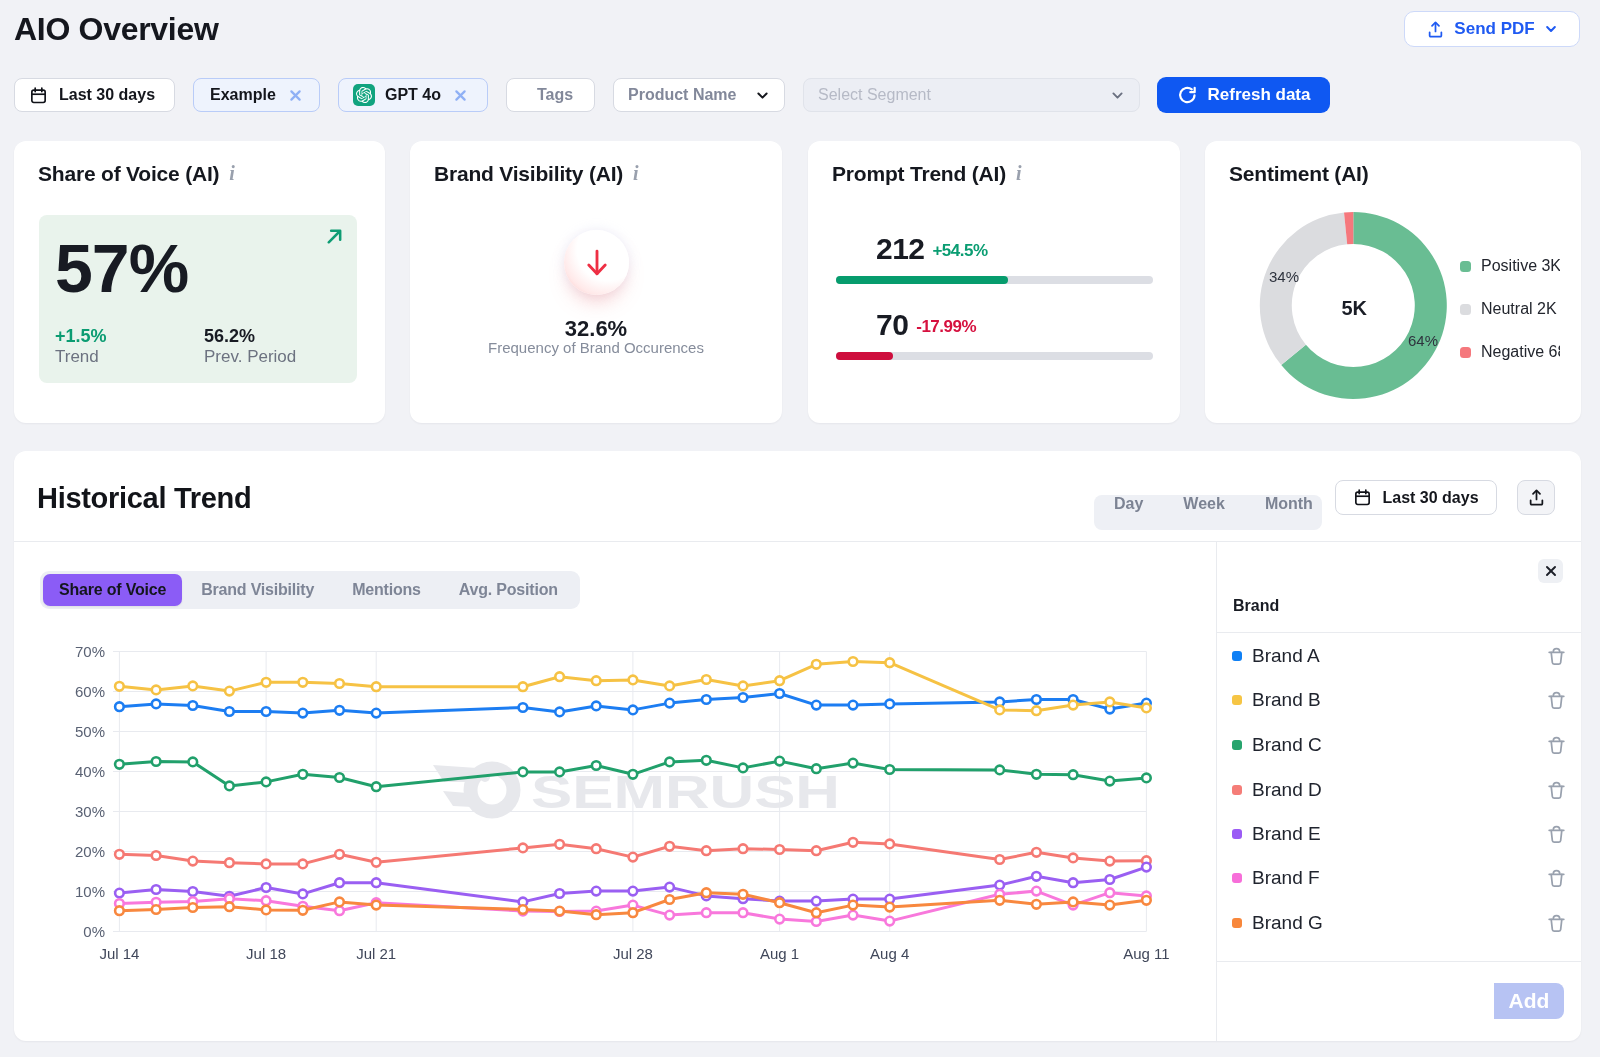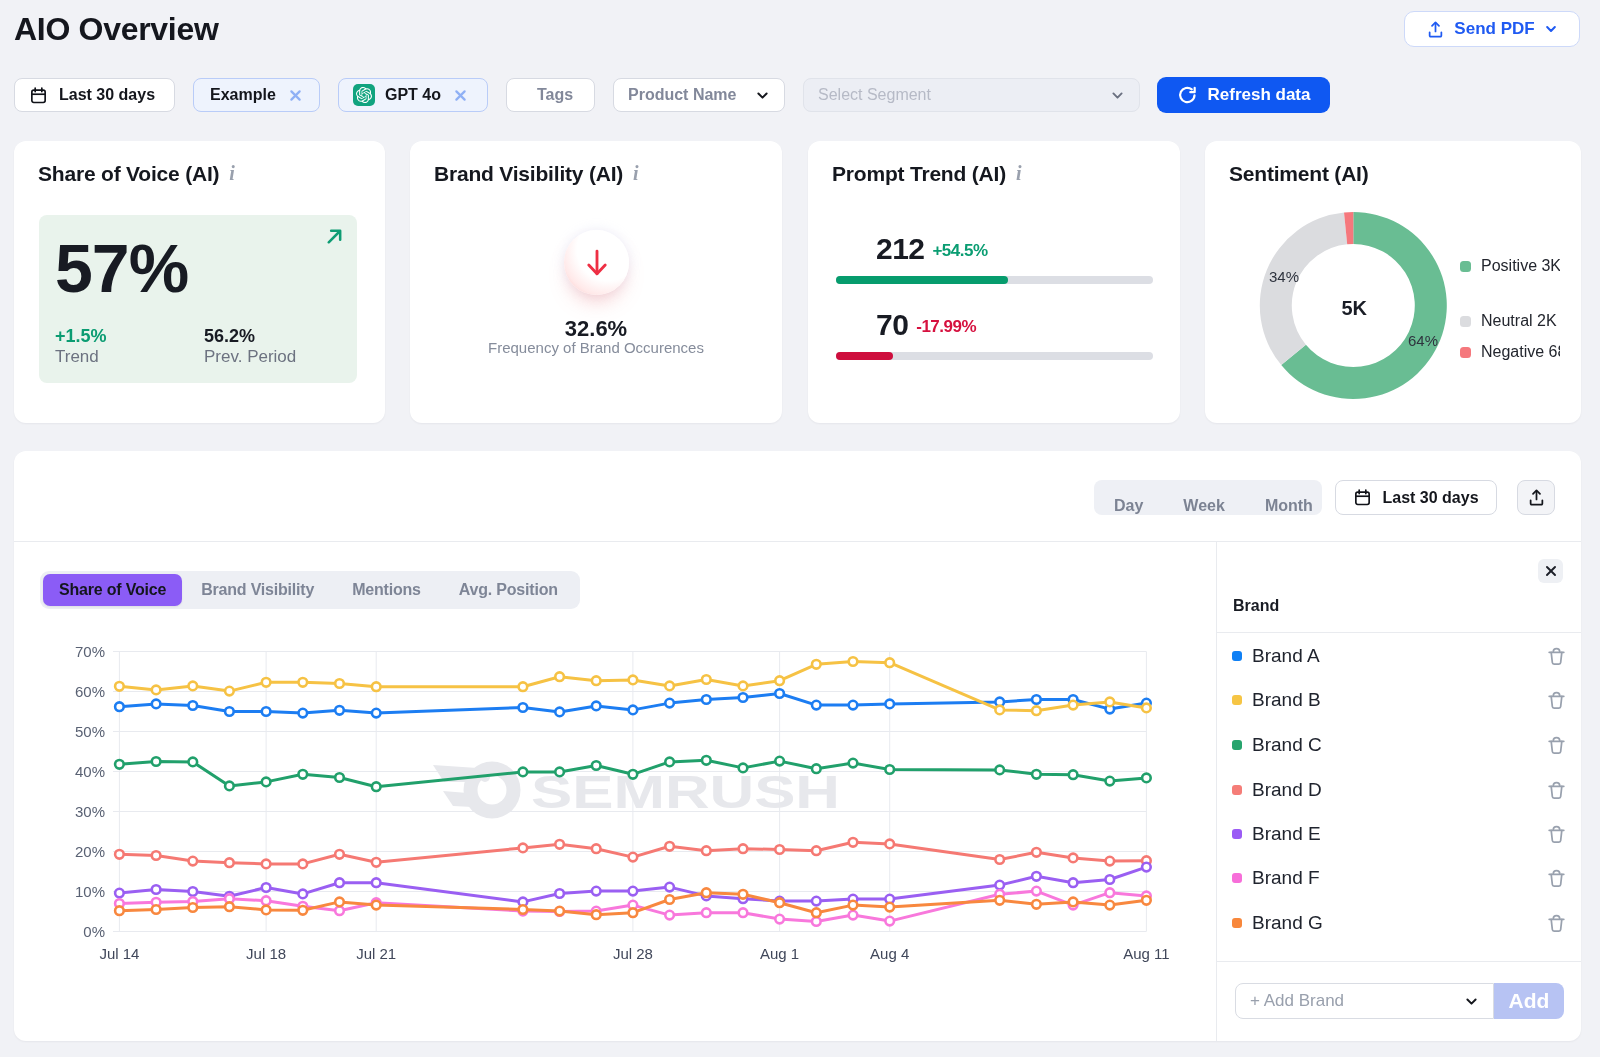--- a/index.html
+++ b/index.html
@@ -21,21 +21,21 @@
 .col-lab { font-size:17px; color:#6c7280; margin-top:0px; }
 .circle-icon { position:absolute; left:154px; top:89px; width:65px; height:65px; border-radius:50%; background:radial-gradient(100% 100% at 68% 30%, #fff 48%, #ffe9e9 72%, #f5b5b5 100%); box-shadow:0 12px 20px -6px rgba(238,130,130,.38), 0 0 12px rgba(185,195,235,.28); display:flex; align-items:center; justify-content:center; }
 .pt-num { position:absolute; font-size:30px; font-weight:bold; color:#181b23; letter-spacing:-.5px;margin-left:40px; }
 .pt-delta { font-size:17px; font-weight:bold; position:relative; top:-3px; }
 .bar { position:absolute; left:28px; width:317px; height:8px; border-radius:4px; background:#dcdee4; }
 .bar > span { position:absolute; left:0; top:0; height:8px; border-radius:4px; }
 .legend-row { position:absolute; display:flex; align-items:center; gap:10px; font-size:16px; color:#23262e; white-space:nowrap; width:100px; overflow:hidden; }
 .lsq { width:11px; height:11px; border-radius:3.5px; flex:none; }
 .ht { position:absolute; left:14px; top:451px; width:1567px; height:590px; background:#fff; border-radius:12px; box-shadow:0 1px 2px rgba(20,24,40,.05); }
 .ht h2 { position:absolute; left:23px; top:31px; font-size:29px; color:#121419; letter-spacing:-.3px; }
-.seg { position:absolute; left:1080px; top:29px; height:35px; background:#eef0f5; border-radius:8px; display:flex; align-items:flex-end; font-size:16px; font-weight:bold; color:#7c8393; }
+.seg { position:absolute; left:1080px; top:44px; height:35px; background:#eef0f5; border-radius:8px; display:flex; align-items:flex-start; font-size:16px; font-weight:bold; color:#7c8393; }
 .seg span { padding:0 20px; } .seg span:last-child { padding-right:9px; }
 .last30b { position:absolute; left:1321px; top:29px; width:162px; height:35px; background:#fff; border:1px solid #d7dae2; border-radius:8px; display:flex; align-items:center; justify-content:center; gap:10px; font-size:16px; font-weight:bold; color:#14161c; }
 .exportb { position:absolute; left:1503px; top:29px; width:38px; height:35px; background:#f3f4f7; border:1px solid #d7dae2; border-radius:8px; display:flex; align-items:center; justify-content:center; }
 .hdiv { position:absolute; background:#e9ebef; height:1px; }
 .vdiv { position:absolute; background:#e9ebef; width:1px; }
 .tabs { position:absolute; left:26px; top:120px; height:38px; background:#edeff4; border-radius:9px; display:flex; align-items:center; padding:0 3px; font-size:16px; font-weight:bold; color:#7e8596; }
 .tab { padding:0 19px; letter-spacing:-.2px; }
 .tab.active { background:#8b5cf6; border-radius:7px; color:#14161d; height:32px; display:flex; align-items:center; padding:0 16px; box-shadow:0 1px 2px rgba(20,24,40,.08); }
 .xbtn { position:absolute; left:1524px; top:108px; width:25px; height:24px; background:#eef0f4; border-radius:6px; display:flex; align-items:center; justify-content:center; }
 .brandlab { position:absolute; left:1219px; top:146px; font-size:16px; font-weight:bold; color:#191c24; }
@@ -137,25 +137,26 @@
   <div class="ctitle">Sentiment (AI)</div>
   <div class="abs" style="left:0; top:0;"><svg width="376" height="282" viewBox="0 0 376 282">
         <path d="M 148.30 71.00 A 93.50 93.50 0 1 1 76.26 224.10 L 100.91 203.70 A 61.50 61.50 0 1 0 148.30 103.00 Z" fill="#69bd93"></path>
         <path d="M 76.26 224.10 A 93.50 93.50 0 0 1 139.01 71.46 L 142.19 103.30 A 61.50 61.50 0 0 0 100.91 203.70 Z" fill="#dbdcdf"></path>
         <path d="M 139.01 71.46 A 93.50 93.50 0 0 1 148.30 71.00 L 148.30 103.00 A 61.50 61.50 0 0 0 142.19 103.30 Z" fill="#f5787d"></path>
         <text x="149.3" y="173.7" text-anchor="middle" font-size="20" font-weight="bold" fill="#1a1d26">5K</text>
         <text x="79" y="141" text-anchor="middle" font-size="15" fill="#2e333e">34%</text>
         <text x="218" y="205" text-anchor="middle" font-size="15" fill="#2e333e">64%</text>
       </svg></div>
   <div class="legend-row" style="left:255px; top:116px;"><span class="lsq" style="background:#69bd93;"></span>Positive 3K</div>
-  <div class="legend-row" style="left:255px; top:159px;margin-top:12px;"><span class="lsq" style="background:#dbdcdf;"></span>Neutral 2K</div>
+  <div class="legend-row" style="left:255px; top:159px;"><span class="lsq" style="background:#dbdcdf;"></span>Neutral 2K</div>
   <div class="legend-row" style="left:255px; top:202px;"><span class="lsq" style="background:#f5787d;"></span>Negative 68</div>
 </div>
 
 <div class="ht">
+  <h2>Historical Trend</h2>
   <div class="seg">
       <span>Day</span>
       <span>Week</span>
       <span>Month</span>
     </div>
   <div class="last30b"><svg width="19" height="19" viewBox="0 0 24 24" fill="none" stroke="#101218" stroke-width="2.1">
         <rect x="3.6" y="5.2" width="16.8" height="15.6" rx="2.4"></rect>
         <path d="M3.6 10.4h16.8"></path>
         <path d="M7.8 2.6v4.6M16.2 2.6v4.6" stroke-linecap="round"></path>
       </svg> Last 30 days</div>
@@ -175,25 +176,20 @@
     </div>
   <div class="vdiv" style="left:1202px; top:90px; height:500px;"></div>
   <div class="xbtn">
       <svg width="14" height="14" viewBox="0 0 16 16" fill="none" stroke="#1c1f28" stroke-width="2.2" stroke-linecap="round">
         <path d="M3.4 3.4l9.2 9.2M12.6 3.4l-9.2 9.2"></path>
       </svg>
     </div>
   <div class="brandlab">Brand</div>
   <div class="hdiv" style="left:1202px; top:181px; width:365px;"></div>
   <div class="hdiv" style="left:1203px; top:510px; width:364px;"></div>
-  <div class="addsel">+ Add Brand<span style="margin-left:auto;display:flex;">
-        <svg width="15" height="15" viewBox="0 0 16 16" fill="none" stroke="#15171d" stroke-width="2.1" stroke-linecap="round" stroke-linejoin="round">
-          <path d="M3.6 5.8L8 10.3l4.4-4.5"></path>
-        </svg>
-      </span></div>
   <div class="addbtn">Add</div>
 </div>
 <div class="brow" style="top:634px">
       <span class="bdot" style="background:#0f80f5"></span>
     <span class="bname">Brand A</span>
       <span class="btrash">
       <svg width="21" height="20" viewBox="0 0 24 23" fill="none" stroke="#99a1ae" stroke-width="2" stroke-linecap="round" stroke-linejoin="round">
         <path d="M8.3 6.6a3.7 3.7 0 0 1 7.4 0"></path>
         <path d="M3.6 7.2h16.8"></path>
         <path d="M5.9 7.4l1.3 11.6a2 2 0 0 0 2 1.8h5.6a2 2 0 0 0 2-1.8L18.1 7.4"></path>

